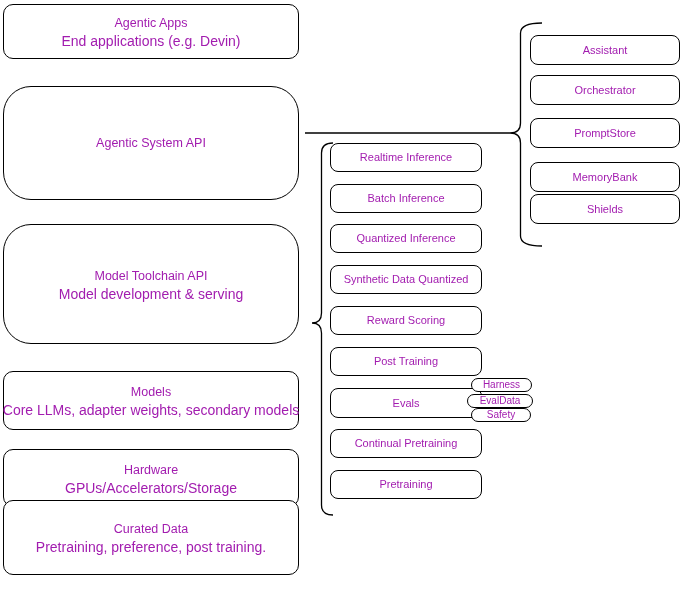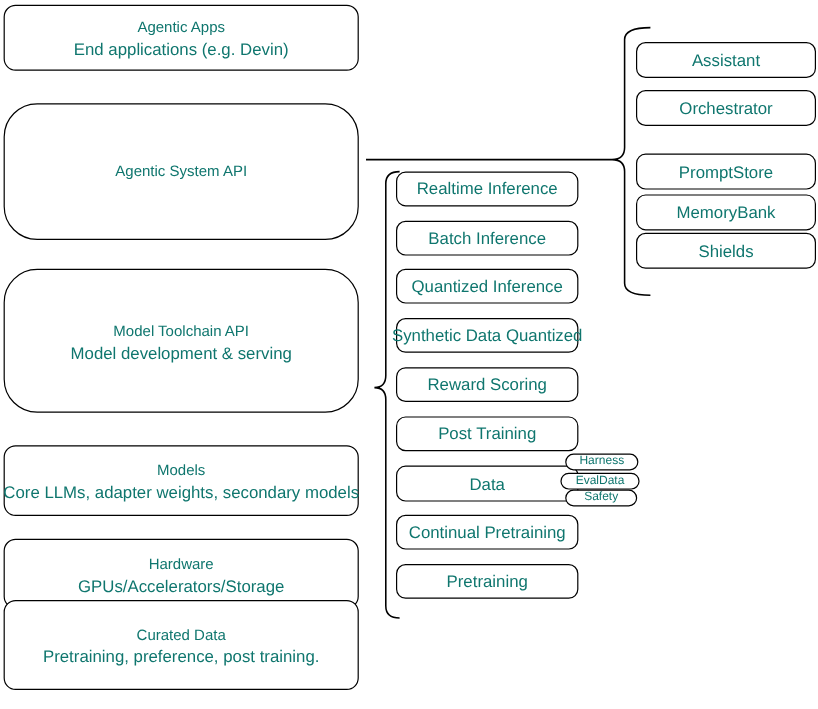--- a/index.html
+++ b/index.html
@@ -1,41 +1,41 @@
 <!DOCTYPE html>
 <html><head>
 <meta charset="utf-8">
 <style>
   html,body{margin:0;padding:0;background:#ffffff;}
   #canvas{
     position:relative;
     width:682px;height:591px;
     background:#ffffff;
     font-family:"Liberation Sans", sans-serif;
-    color:#0f766e;
+    color:#a21caf;
     overflow:hidden;
   }
   .box{
     position:absolute;
     box-sizing:border-box;
     background:#ffffff;
     border:1.3px solid #000;
     display:flex;
     flex-direction:column;
     align-items:center;
     justify-content:center;
     text-align:center;
     z-index:2;
   }
   .left-box{left:3px;width:296px;}
   .box-title{font-size:12.5px;line-height:15px;white-space:nowrap;}
   .box-subtitle{font-size:14px;line-height:12px;margin-top:4px;white-space:nowrap;}
   .mid-box{left:330px;width:152px;height:29px;border-radius:8px;}
   .right-box{left:530px;width:150px;height:30px;border-radius:8px;}
-  .item-label{font-size:14px;line-height:13px;white-space:nowrap;}
+  .item-label{font-size:11px;line-height:13px;white-space:nowrap;}
   .pill{
     position:absolute;
     box-sizing:border-box;
     background:#ffffff;
     border:1.3px solid #000;
     border-radius:999px;
     display:flex;align-items:center;justify-content:center;
     font-size:10px;line-height:12px;white-space:nowrap;
     z-index:4;
   }
@@ -93,21 +93,21 @@
   <div class="box mid-box" style="top:265px">
     <div class="item-label">Synthetic Data Quantized</div>
   </div>
   <div class="box mid-box" style="top:306px">
     <div class="item-label">Reward Scoring</div>
   </div>
   <div class="box mid-box" style="top:347px">
     <div class="item-label">Post Training</div>
   </div>
   <div class="box mid-box" style="top:388px;height:30px">
-    <div class="item-label">Data</div>
+    <div class="item-label">Evals</div>
   </div>
   <div class="box mid-box" style="top:429px">
     <div class="item-label">Continual Pretraining</div>
   </div>
   <div class="box mid-box" style="top:470px">
     <div class="item-label">Pretraining</div>
   </div>
 
   <div class="pill" style="left:471px;top:378px;width:61px;height:14px">
     <span>Harness</span>
@@ -118,21 +118,21 @@
   <div class="pill" style="left:471px;top:408px;width:60px;height:14px">
     <span>Safety</span>
   </div>
 
   <div class="box right-box" style="top:35px">
     <div class="item-label">Assistant</div>
   </div>
   <div class="box right-box" style="top:75px">
     <div class="item-label">Orchestrator</div>
   </div>
-  <div class="box right-box" style="top:128px">
+  <div class="box right-box" style="top:118px">
     <div class="item-label">PromptStore</div>
   </div>
   <div class="box right-box" style="top:162px">
     <div class="item-label">MemoryBank</div>
   </div>
   <div class="box right-box" style="top:194px">
     <div class="item-label">Shields</div>
   </div>
 
 </div>

